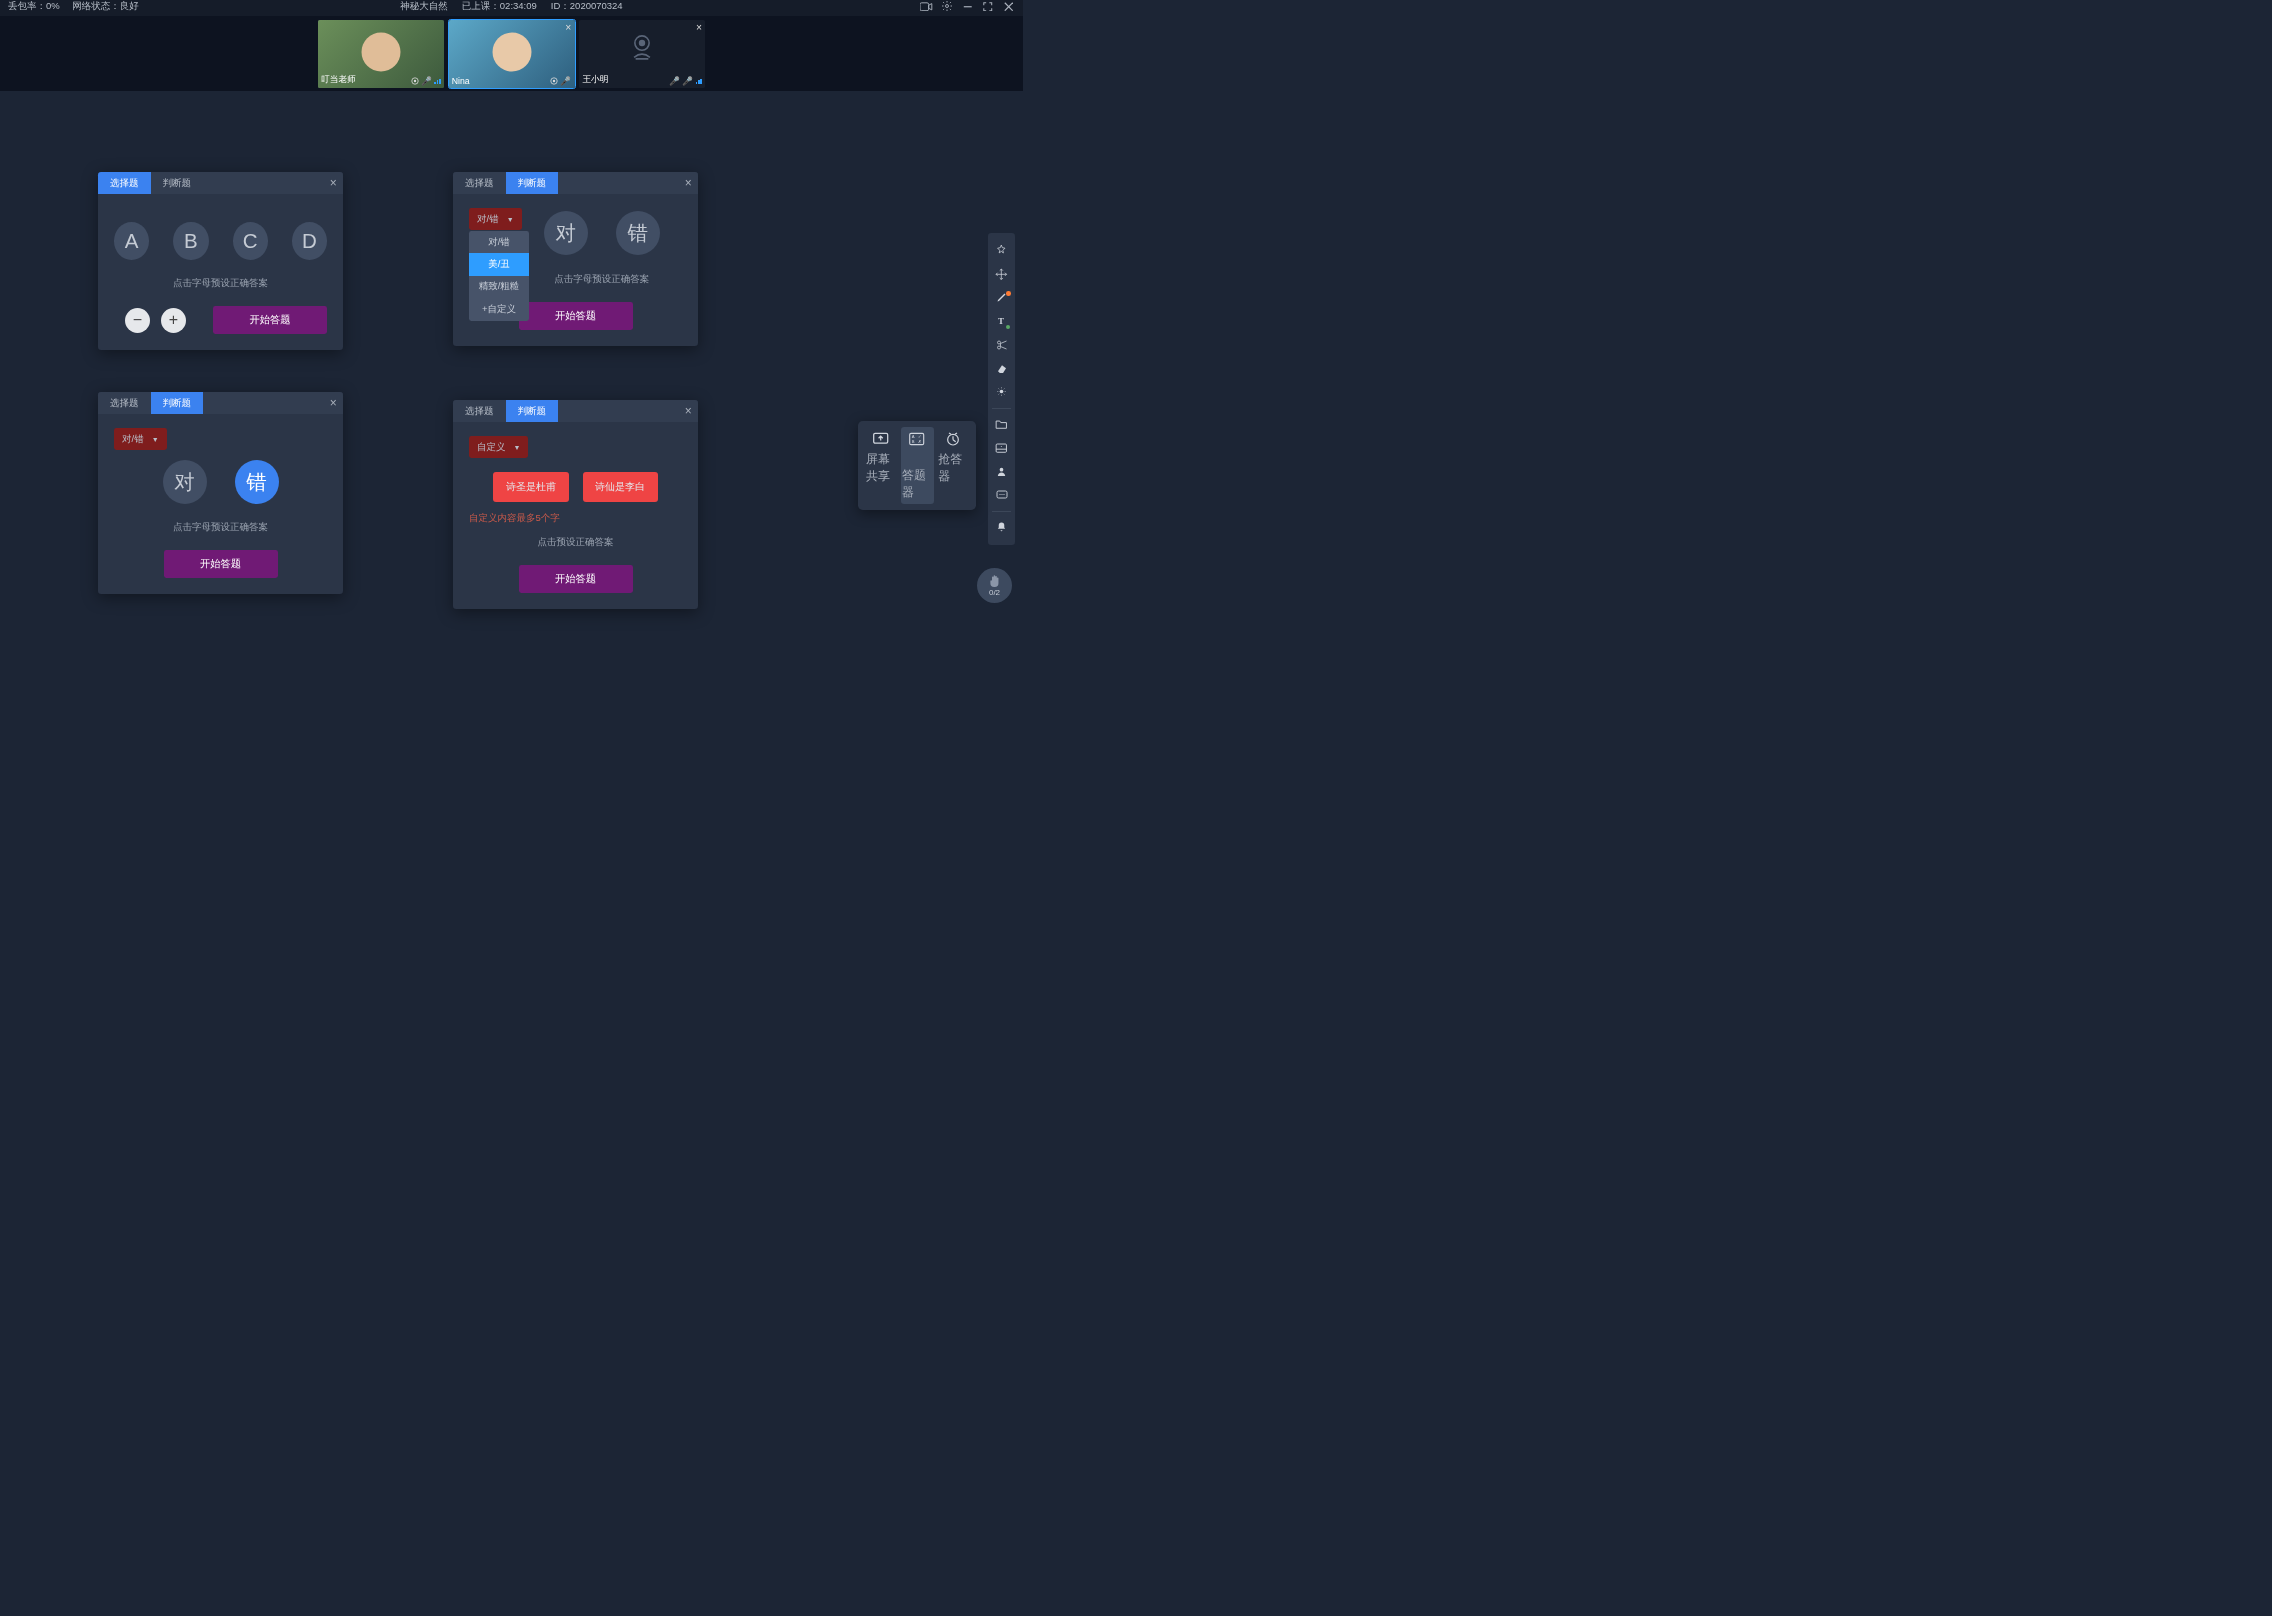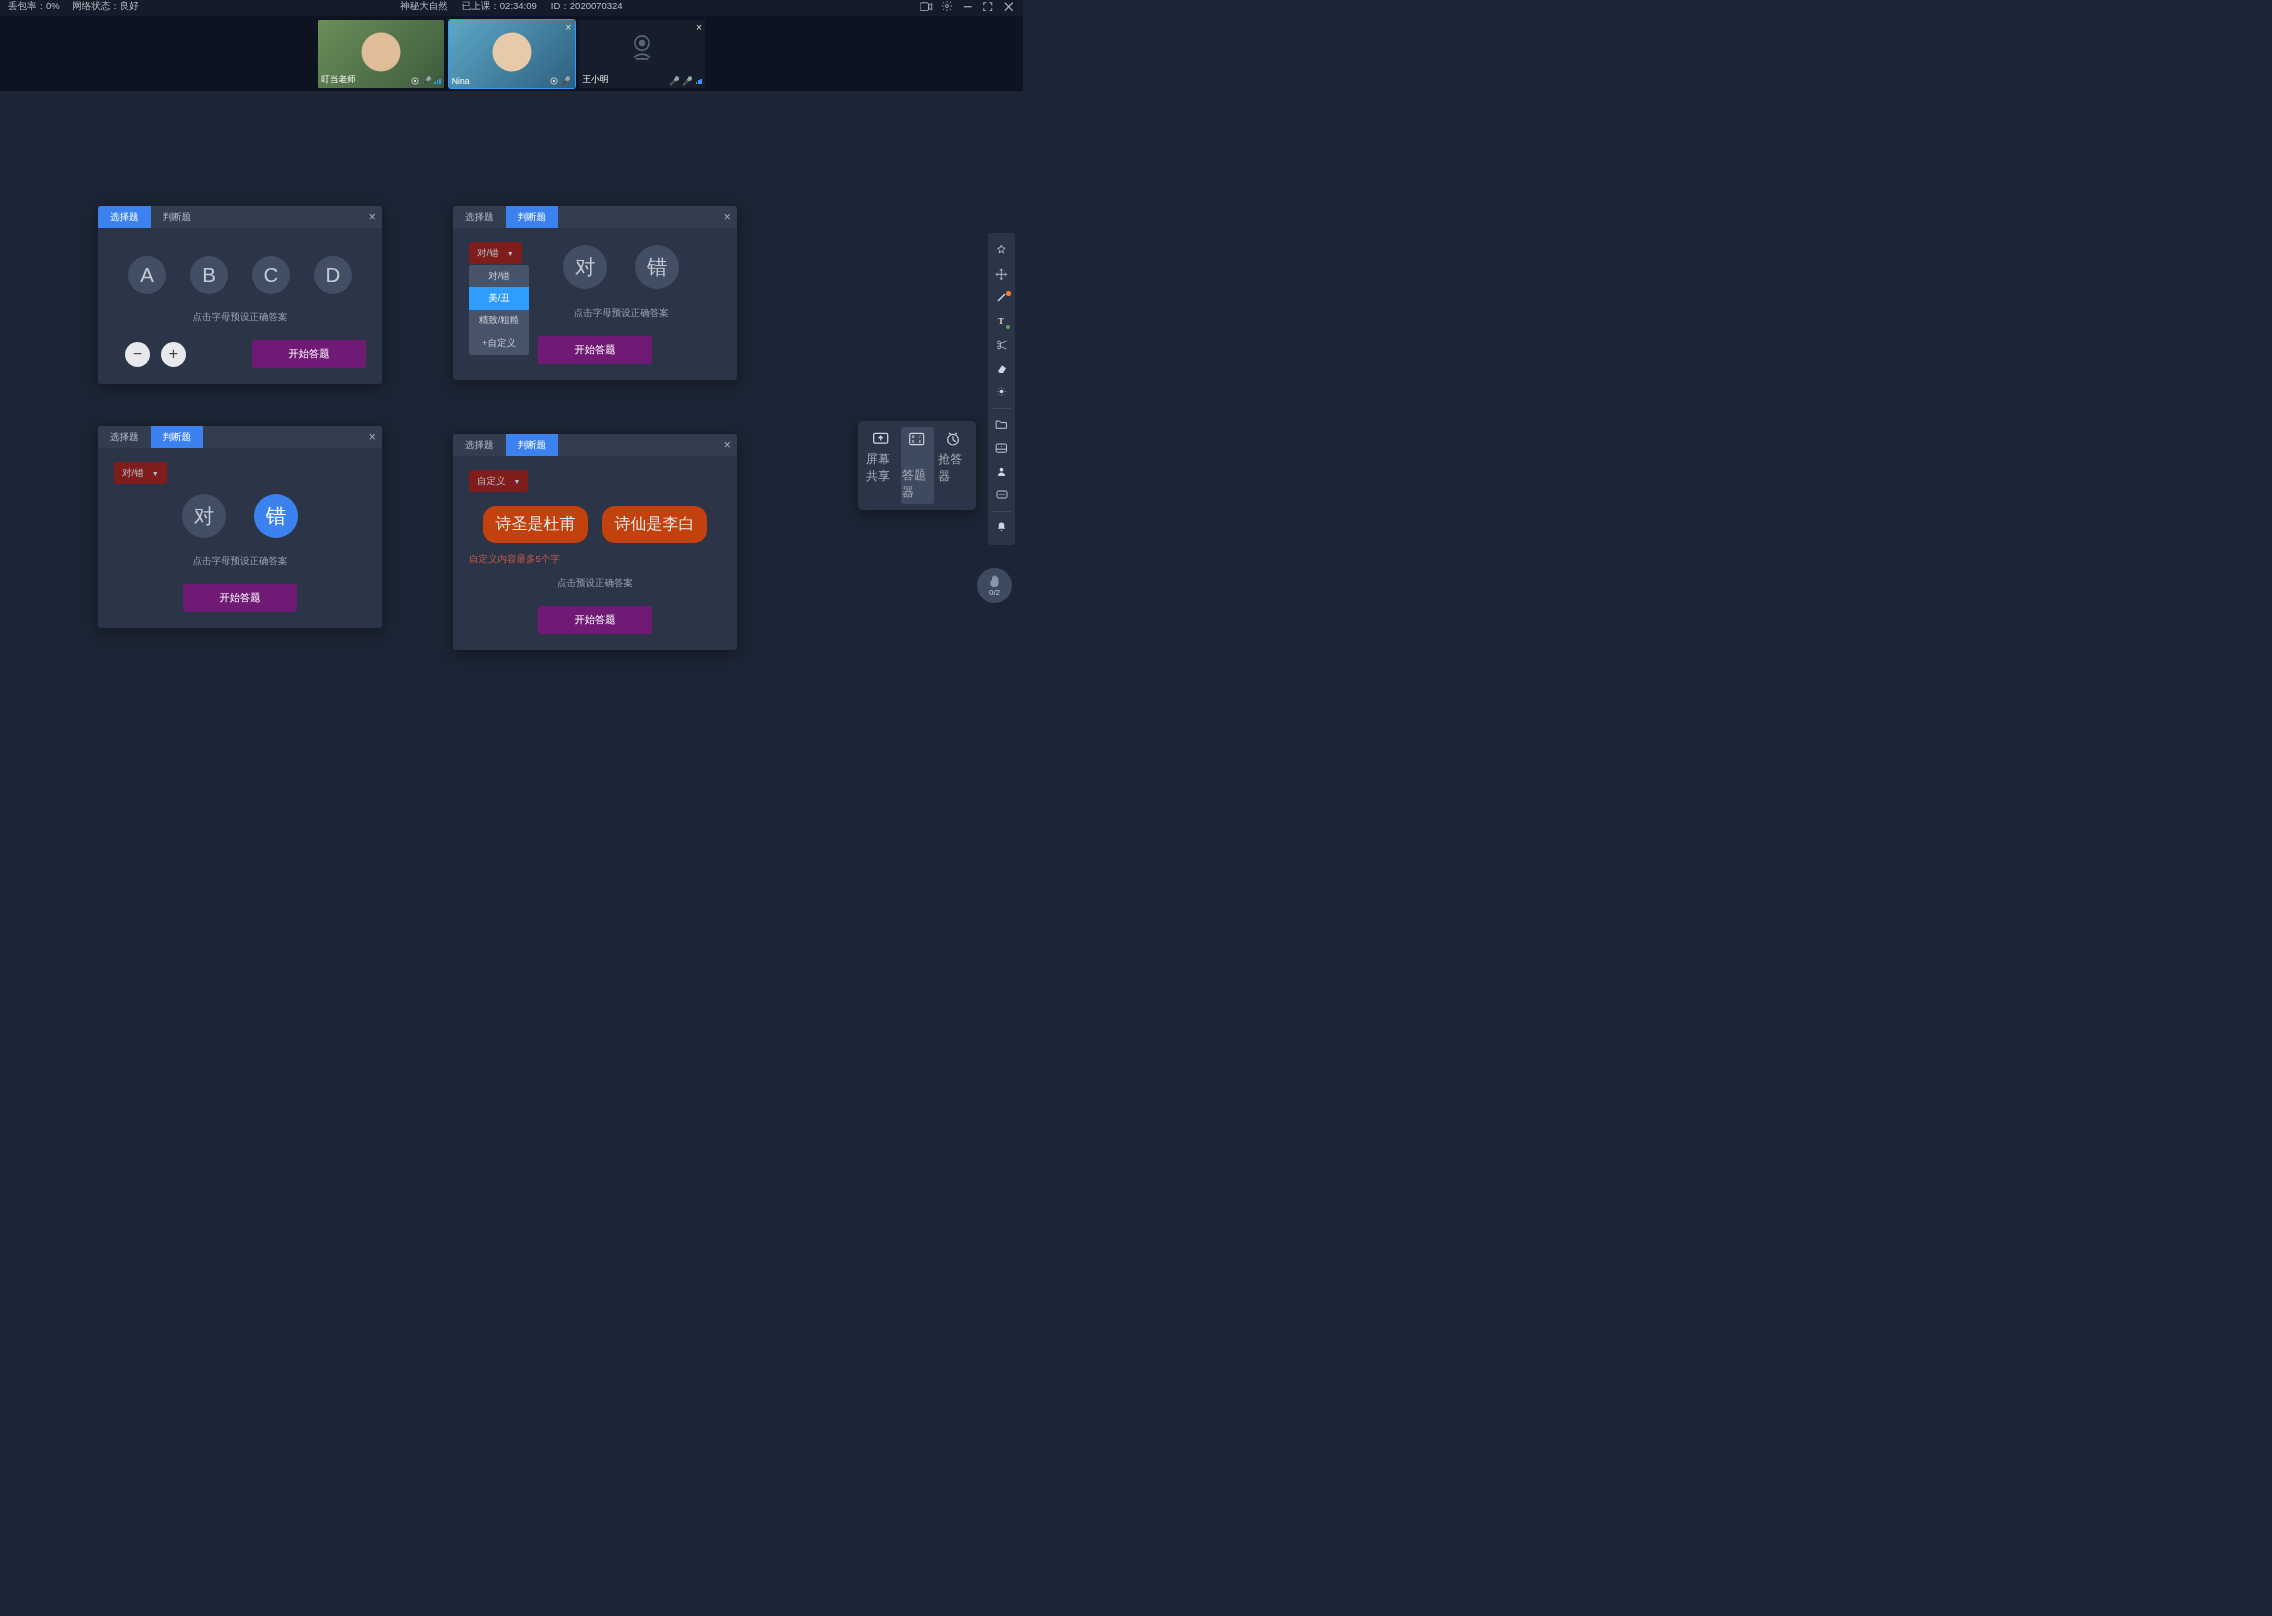--- a/index.html
+++ b/index.html
@@ -88,25 +88,24 @@
 .sig-bars { display:flex; gap:0.8px; align-items:flex-end; }
 .sig-bar { width:1.6px; background:#2e9dff; }
 
 .main-area {
   position: absolute;
   top: 91px; left: 0; right: 0; bottom: 0;
 }
 
 .panel {
   position: absolute;
-  width: 284px;
+  width: 245px;
   background: #2b3547;
   border-radius: 3.2px;
   box-shadow: 0 3.2px 16px rgba(0,0,0,0.4);
-  margin-top: 34px;
 }
 .panel-tabs {
   display: flex;
   height: 22px;
   background: #323d50;
   border-radius: 3.2px 3.2px 0 0;
   position: relative;
 }
 .panel-tab {
   padding: 0 12px;
@@ -183,22 +182,22 @@
   padding:4.7px 0; text-align:center; font-size:9.5px;
   cursor:pointer; color:#c8ced8;
 }
 .dropdown-item.hover { background:#2e9dff; color:#fff; }
 
 .custom-row {
   display:flex; justify-content:center; gap:14px;
   margin: 14px 0 9.5px;
 }
 .custom-chip {
-  background:#c2410c; padding:8px 12.6px;
-  border-radius:13px; font-size:16px; color:#e4e7ec;
+  background:#ef4444; padding:8px 12.6px;
+  border-radius:3px; font-size:10px; color:#e4e7ec;
   cursor:pointer;
 }
 
 .right-toolbar {
   position:absolute; right:8px; top:233px;
   width:27px; background:#2b3547;
   border-radius:3.2px; padding:6.3px 0;
   display:flex; flex-direction:column; align-items:center;
   gap:1.6px;
 }

